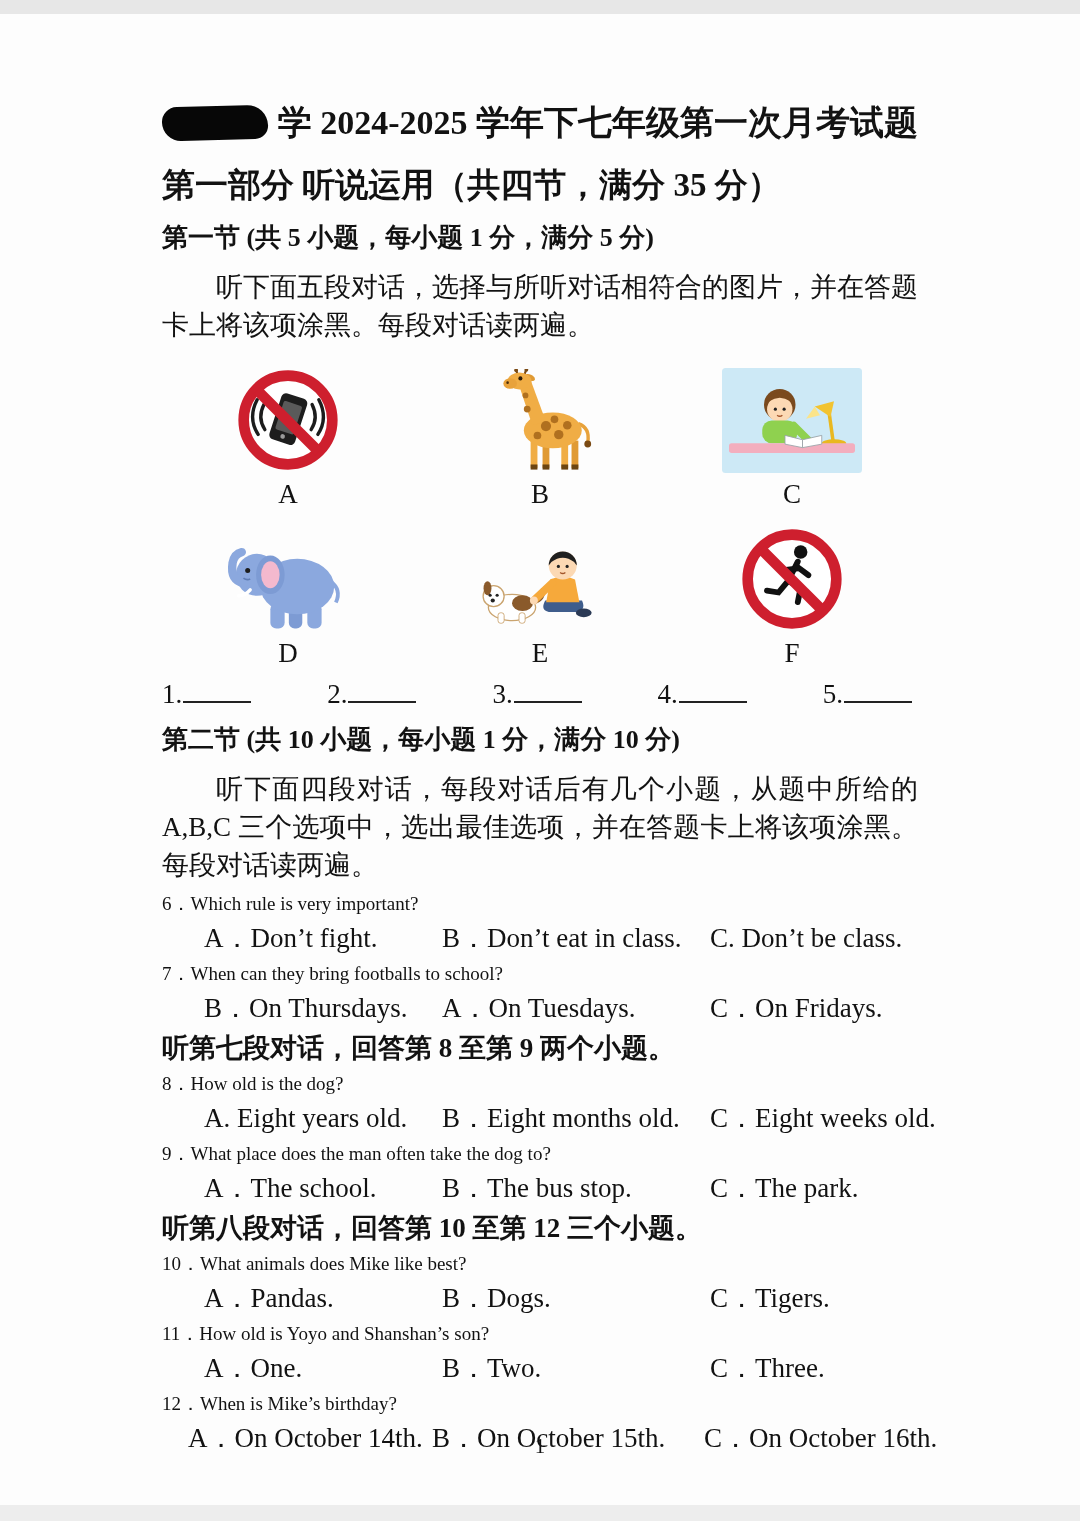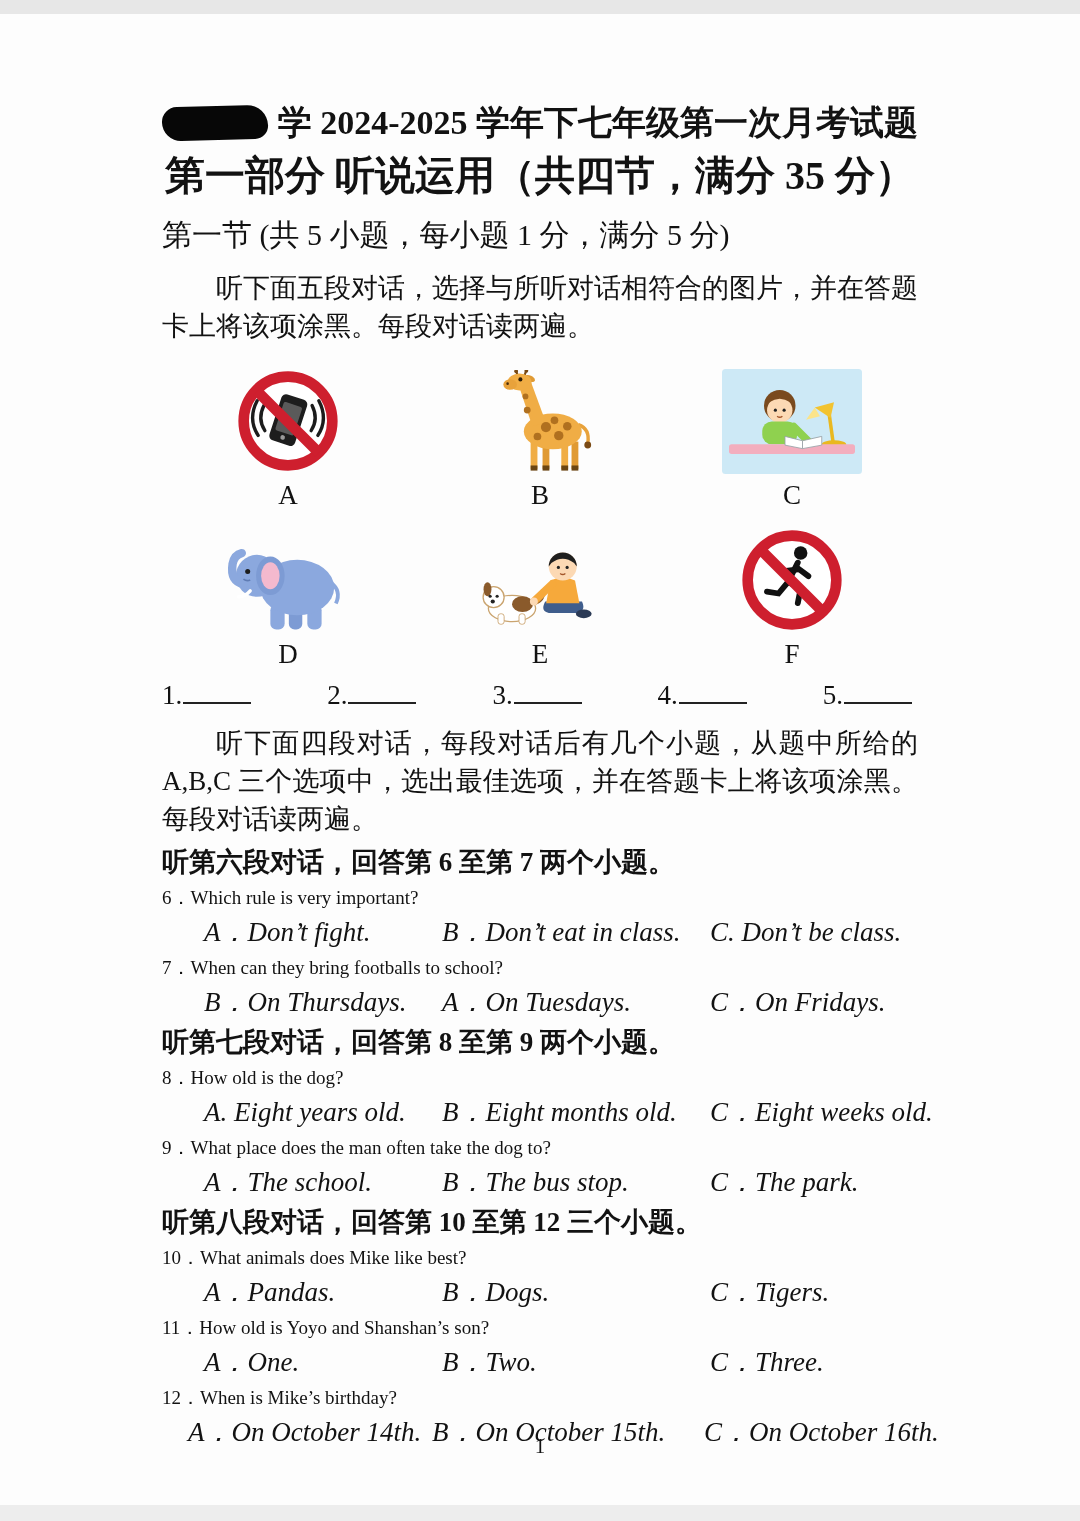--- a/index.html
+++ b/index.html
@@ -11,38 +11,38 @@
     margin:0 auto;
     background:#fdfdfd;
     padding:100px 162px 0 162px;
     overflow:hidden;
   }
   .scan-edge-top { position:absolute; top:0; left:0; right:0; height:14px; background:#e7e7e7; }
   .scan-edge-bottom { position:absolute; bottom:0; left:0; right:0; height:16px; background:#ededed; }
 
   .title-row { display:flex; justify-content:center; align-items:center; gap:10px; font-size:34px; font-weight:bold; white-space:nowrap; }
   .redaction { display:inline-block; width:148px; height:34px; background:#070707; border-radius:16px 22px 14px 20px; transform:rotate(-1.5deg); }
-  .subtitle { text-align:center; font-size:40px; font-weight:bold; margin-top:2px; }
-
-  .sec-heading { font-size:30px; font-weight:normal; margin-top:12px; }
+  .subtitle { text-align:left; font-size:33px; font-weight:bold; margin-top:17px; }
+
+  .sec-heading { font-size:26px; font-weight:bold; margin-top:12px; }
   .inst { font-size:27px; line-height:1.42; text-indent:2em; text-align:justify; margin-top:13px; }
 
   .pics { display:grid; grid-template-columns:1fr 1fr 1fr; justify-items:center; margin-top:14px; row-gap:8px; }
   .pic { display:flex; flex-direction:column; align-items:center; gap:6px; }
   .pic-box { height:114px; display:flex; align-items:flex-end; justify-content:center; }
   .pic-label { font-size:27px; }
 
   .blanks-row { display:flex; justify-content:space-between; font-size:27px; margin-top:10px; padding-right:6px; }
   .blank { white-space:nowrap; }
   .bline { display:inline-block; width:68px; height:22px; border-bottom:2px solid #222; margin-left:1px; }
 
   .intro { font-size:27px; font-weight:bold; margin-top:7px; line-height:1.22; }
   .qline { font-size:19px; margin-top:7px; line-height:1.22; }
   .opts { display:grid; grid-template-columns:238px 268px 1fr; padding-left:42px; font-size:27px; margin-top:7px; line-height:1.22; }
-  .opts span { white-space:nowrap;font-style:italic; }
+  .opts span { white-space:nowrap; }
   .opts.tight { padding-left:26px; grid-template-columns:244px 272px 1fr; }
 
   .footer { position:absolute; bottom:62px; left:0; right:0; text-align:center; font-size:21px; }
 </style>
 </head>
 <body>
 
 <div class="page">
   <div class="scan-edge-top"></div>
 
@@ -206,23 +206,23 @@
   </div>
 
   <div class="blanks-row">
     <span class="blank"><span>1.</span><span class="bline"></span></span>
     <span class="blank"><span>2.</span><span class="bline"></span></span>
     <span class="blank"><span>3.</span><span class="bline"></span></span>
     <span class="blank"><span>4.</span><span class="bline"></span></span>
     <span class="blank"><span>5.</span><span class="bline"></span></span>
   </div>
 
+  <div class="sec-heading">第二节 (共 10 小题，每小题 1 分，满分 10 分)</div>
   <p class="inst">听下面四段对话，每段对话后有几个小题，从题中所给的 A,B,C 三个选项中，选出最佳选项，并在答题卡上将该项涂黑。每段对话读两遍。</p>
 
-  <div class="intro">听第六段对话，回答第 6 至第 7 两个小题。</div>
 
   <p class="qline">6．Which rule is very important?</p>
   <div class="opts">
     <span>A．Don’t fight.</span>
     <span>B．Don’t eat in class.</span>
     <span>C. Don’t be class.</span>
   </div>
 
   <p class="qline">7．When can they bring footballs to school?</p>
   <div class="opts">

